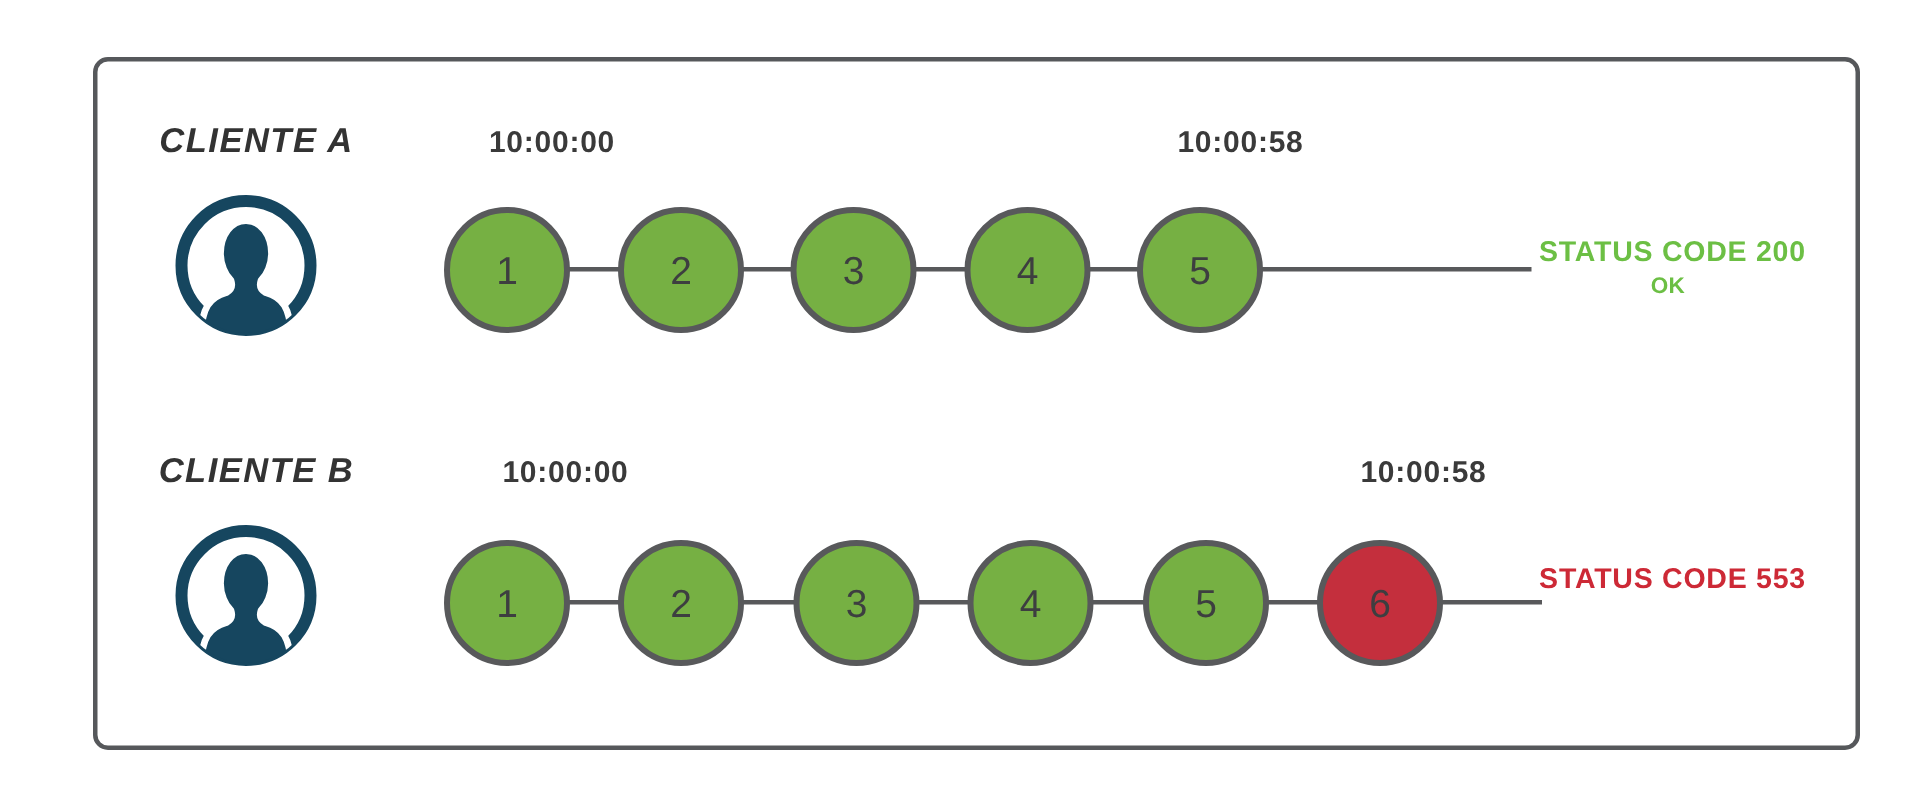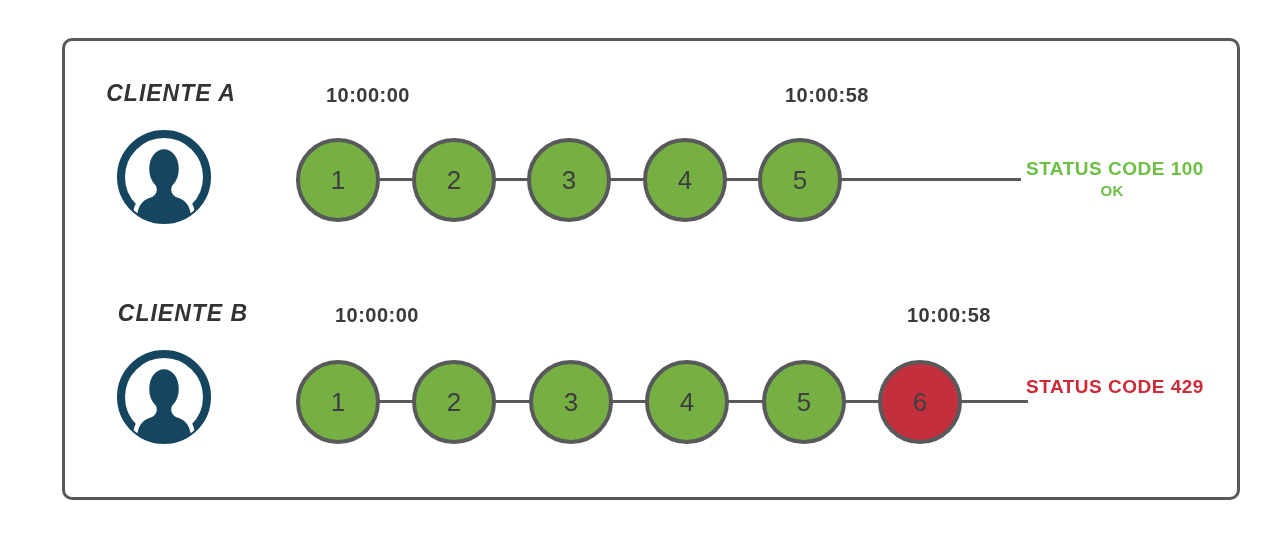--- a/index.html
+++ b/index.html
@@ -30,21 +30,21 @@
     position: absolute;
     width: 170px;
     text-align: center;
     font-size: 23px;
     font-weight: bold;
     font-style: italic;
     letter-spacing: 1px;
     color: var(--text_dark, #333333);
   }
   .client-label.row-a { left: 86px; top: 80px; font-style: italic; }
-  .client-label.row-b { left: 98px; top: 300px; font-style: italic; }
+  .client-label.row-b { left: 86px; top: 300px; font-style: italic; }
   .avatar {
     position: absolute;
     width: 100px;
     height: 100px;
   }
   .avatar.row-a { left: 114px; top: 127px; }
   .avatar.row-b { left: 114px; top: 347px; }
   .timestamp {
     position: absolute;
     width: 140px;
@@ -129,21 +129,21 @@
 
   <div class="row-a-circles">
     <div class="req-circle" style="left:296px">1</div>
     <div class="req-circle" style="left:412px">2</div>
     <div class="req-circle" style="left:527px">3</div>
     <div class="req-circle" style="left:643px">4</div>
     <div class="req-circle" style="left:758px">5</div>
   </div>
 
   <div class="status-block status-a">
-    <div class="status-code">STATUS CODE 100</div>
+    <div class="status-code">STATUS CODE 200</div>
     <div class="status-msg">OK</div>
   </div>
 
   <div class="client-label row-b">CLIENTE B</div>
 
   <svg class="avatar row-b" viewBox="0 0 100 100">
     <defs>
       <clipPath id="avclip-b">
           <circle cx="50" cy="50" r="45"></circle>
         </clipPath>
@@ -162,15 +162,15 @@
   <div class="row-b-circles">
     <div class="req-circle" style="left:296px">1</div>
     <div class="req-circle" style="left:412px">2</div>
     <div class="req-circle" style="left:529px">3</div>
     <div class="req-circle" style="left:645px">4</div>
     <div class="req-circle" style="left:762px">5</div>
     <div class="req-circle error" style="left:878px">6</div>
   </div>
 
   <div class="status-block status-b">
-    <div class="status-code">STATUS CODE 429</div>
+    <div class="status-code">STATUS CODE 553</div>
   </div>
 </div>
 
 </body></html>

